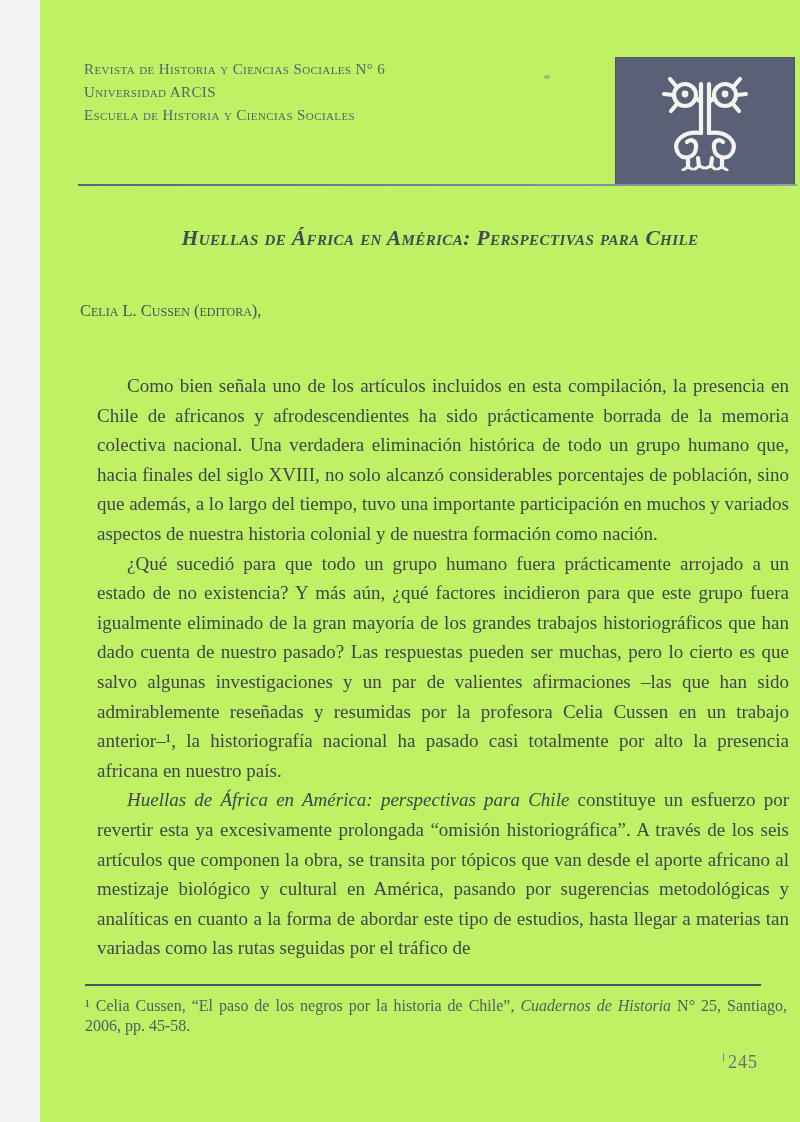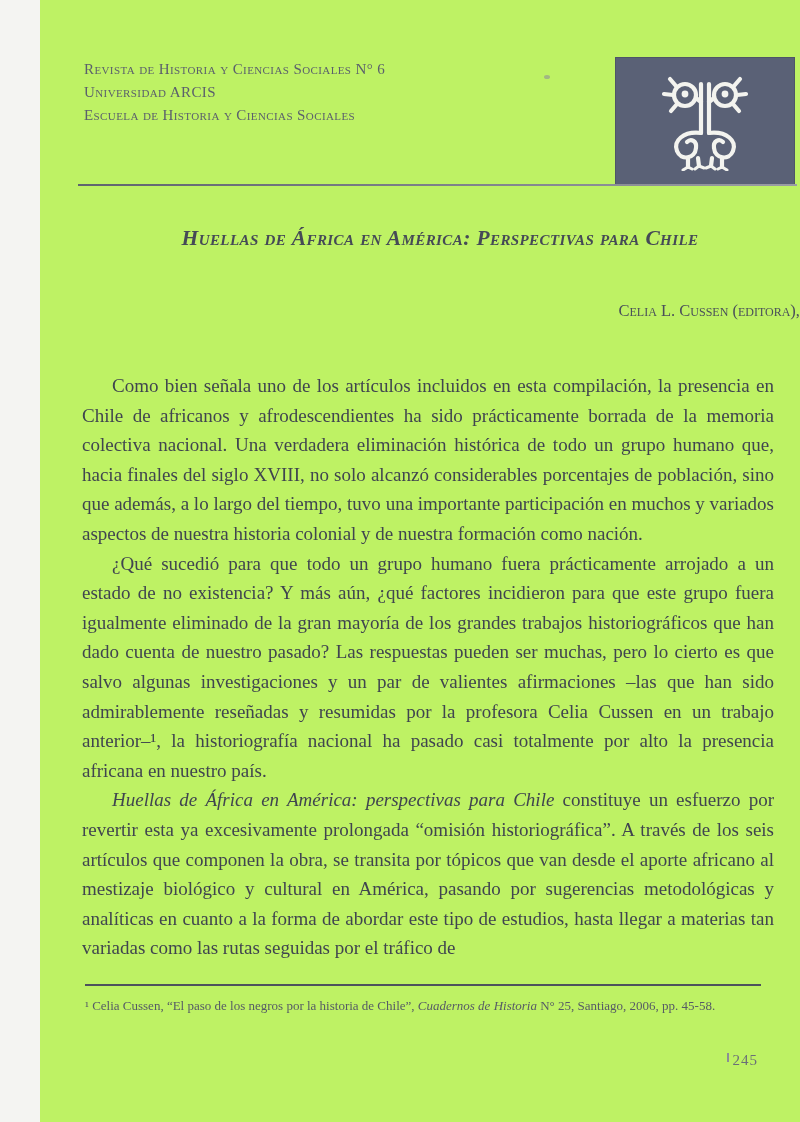--- a/index.html
+++ b/index.html
@@ -46,51 +46,51 @@
   
   .title{
     position:absolute;left:40px;top:226px;width:720px;
     margin:0;text-align:center;
     font-style:italic;font-variant:small-caps;font-weight:600;
     font-size:21.5px;letter-spacing:.4px;
     color:#454a56;
   }
   .byline{
     position:absolute;left:40px;top:297px;width:720px;
-    text-align:right;
+    text-align:left;
     font-variant:small-caps;
     font-size:16.5px;line-height:28px;
     color:#4a4f5a;
   }
   
   .body-text{
-    position:absolute;left:42px;top:371px;width:692px;
+    position:absolute;left:57px;top:371px;width:692px;
     font-size:19px;line-height:29.6px;
     text-align:justify;
     color:#40454f;
   }
   .body-text p{margin:0;text-indent:30px;}
   .body-text em{font-style:italic;}
   
   .fn-rule{
     position:absolute;left:45px;top:984px;
     width:676px;height:2px;
     background:#4d525c;
   }
   .footnote{
     position:absolute;left:45px;top:996px;width:702px;
-    font-size:13px;line-height:19.5px;
+    font-size:16px;line-height:19.5px;
     text-align:justify;
     color:#565b65;
   }
   .footnote em{font-style:italic;}
   
   .pagenum{
     position:absolute;right:82px;top:1052px;
-    font-size:15px;color:#6a6e78;letter-spacing:1px;
+    font-size:18px;color:#6a6e78;letter-spacing:1px;
   }
   .pagenum .tick{
     display:inline-block;width:1.5px;height:9px;
     background:#8b8e95;margin-right:4px;
     vertical-align:top;margin-top:1px;
   }
 </style>
 </head>
 <body>
 

